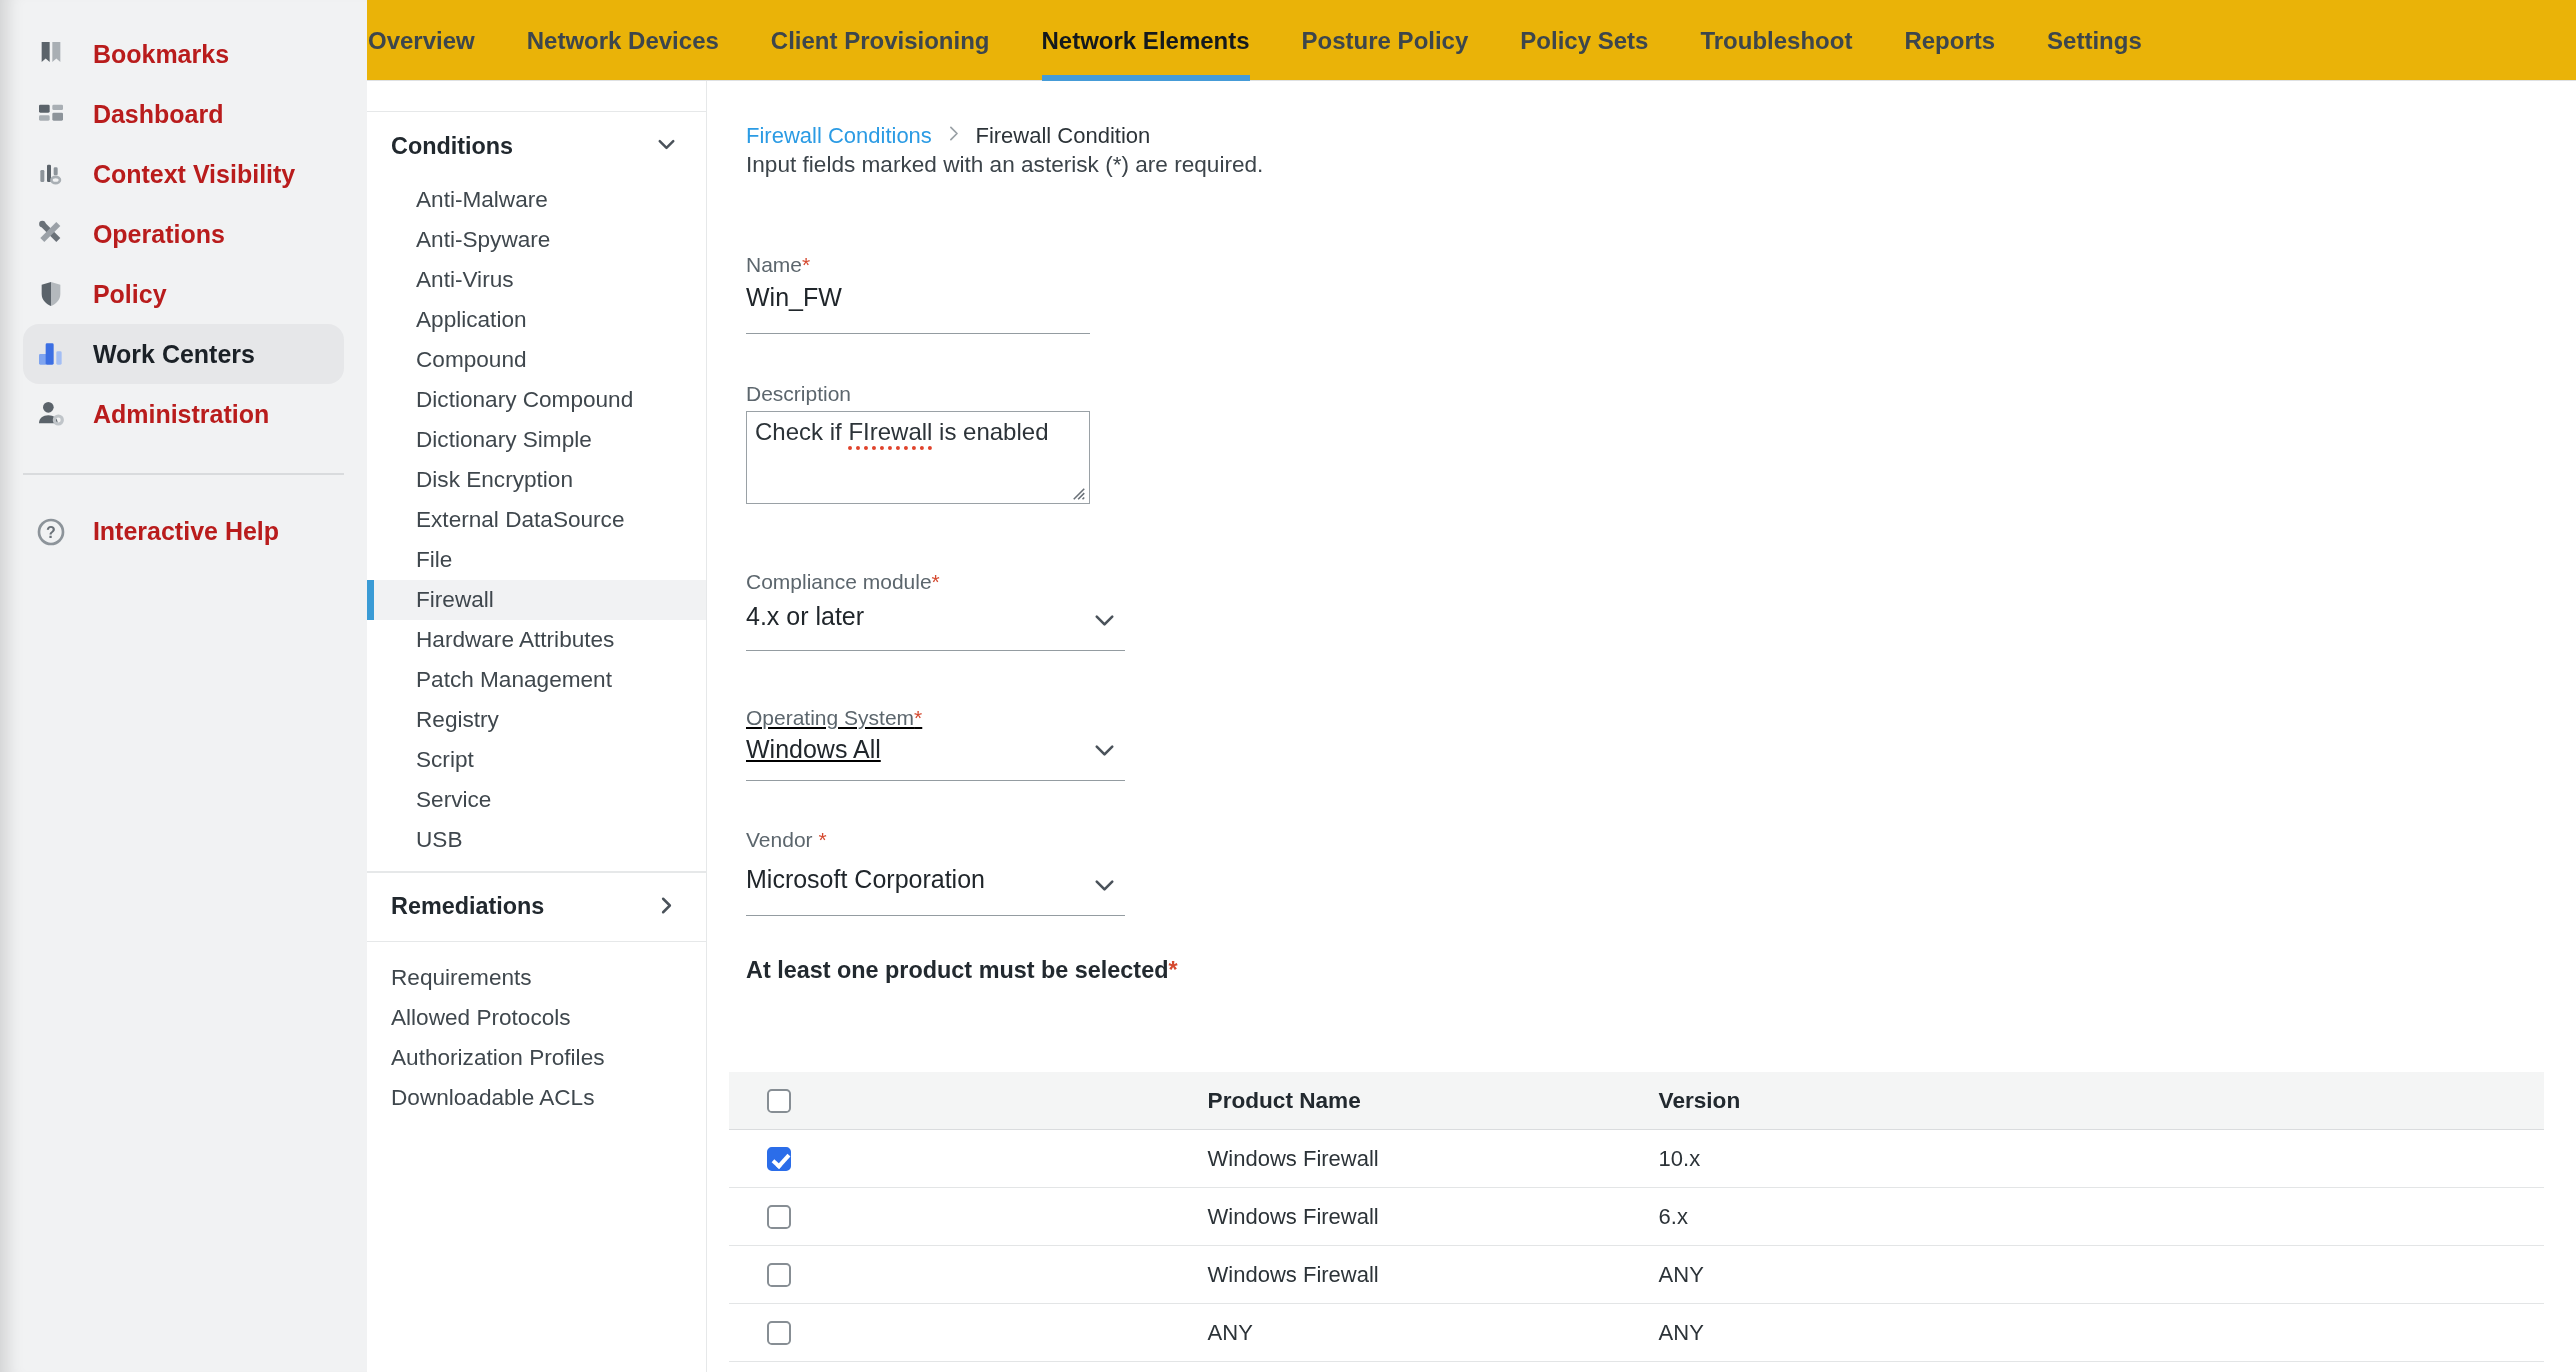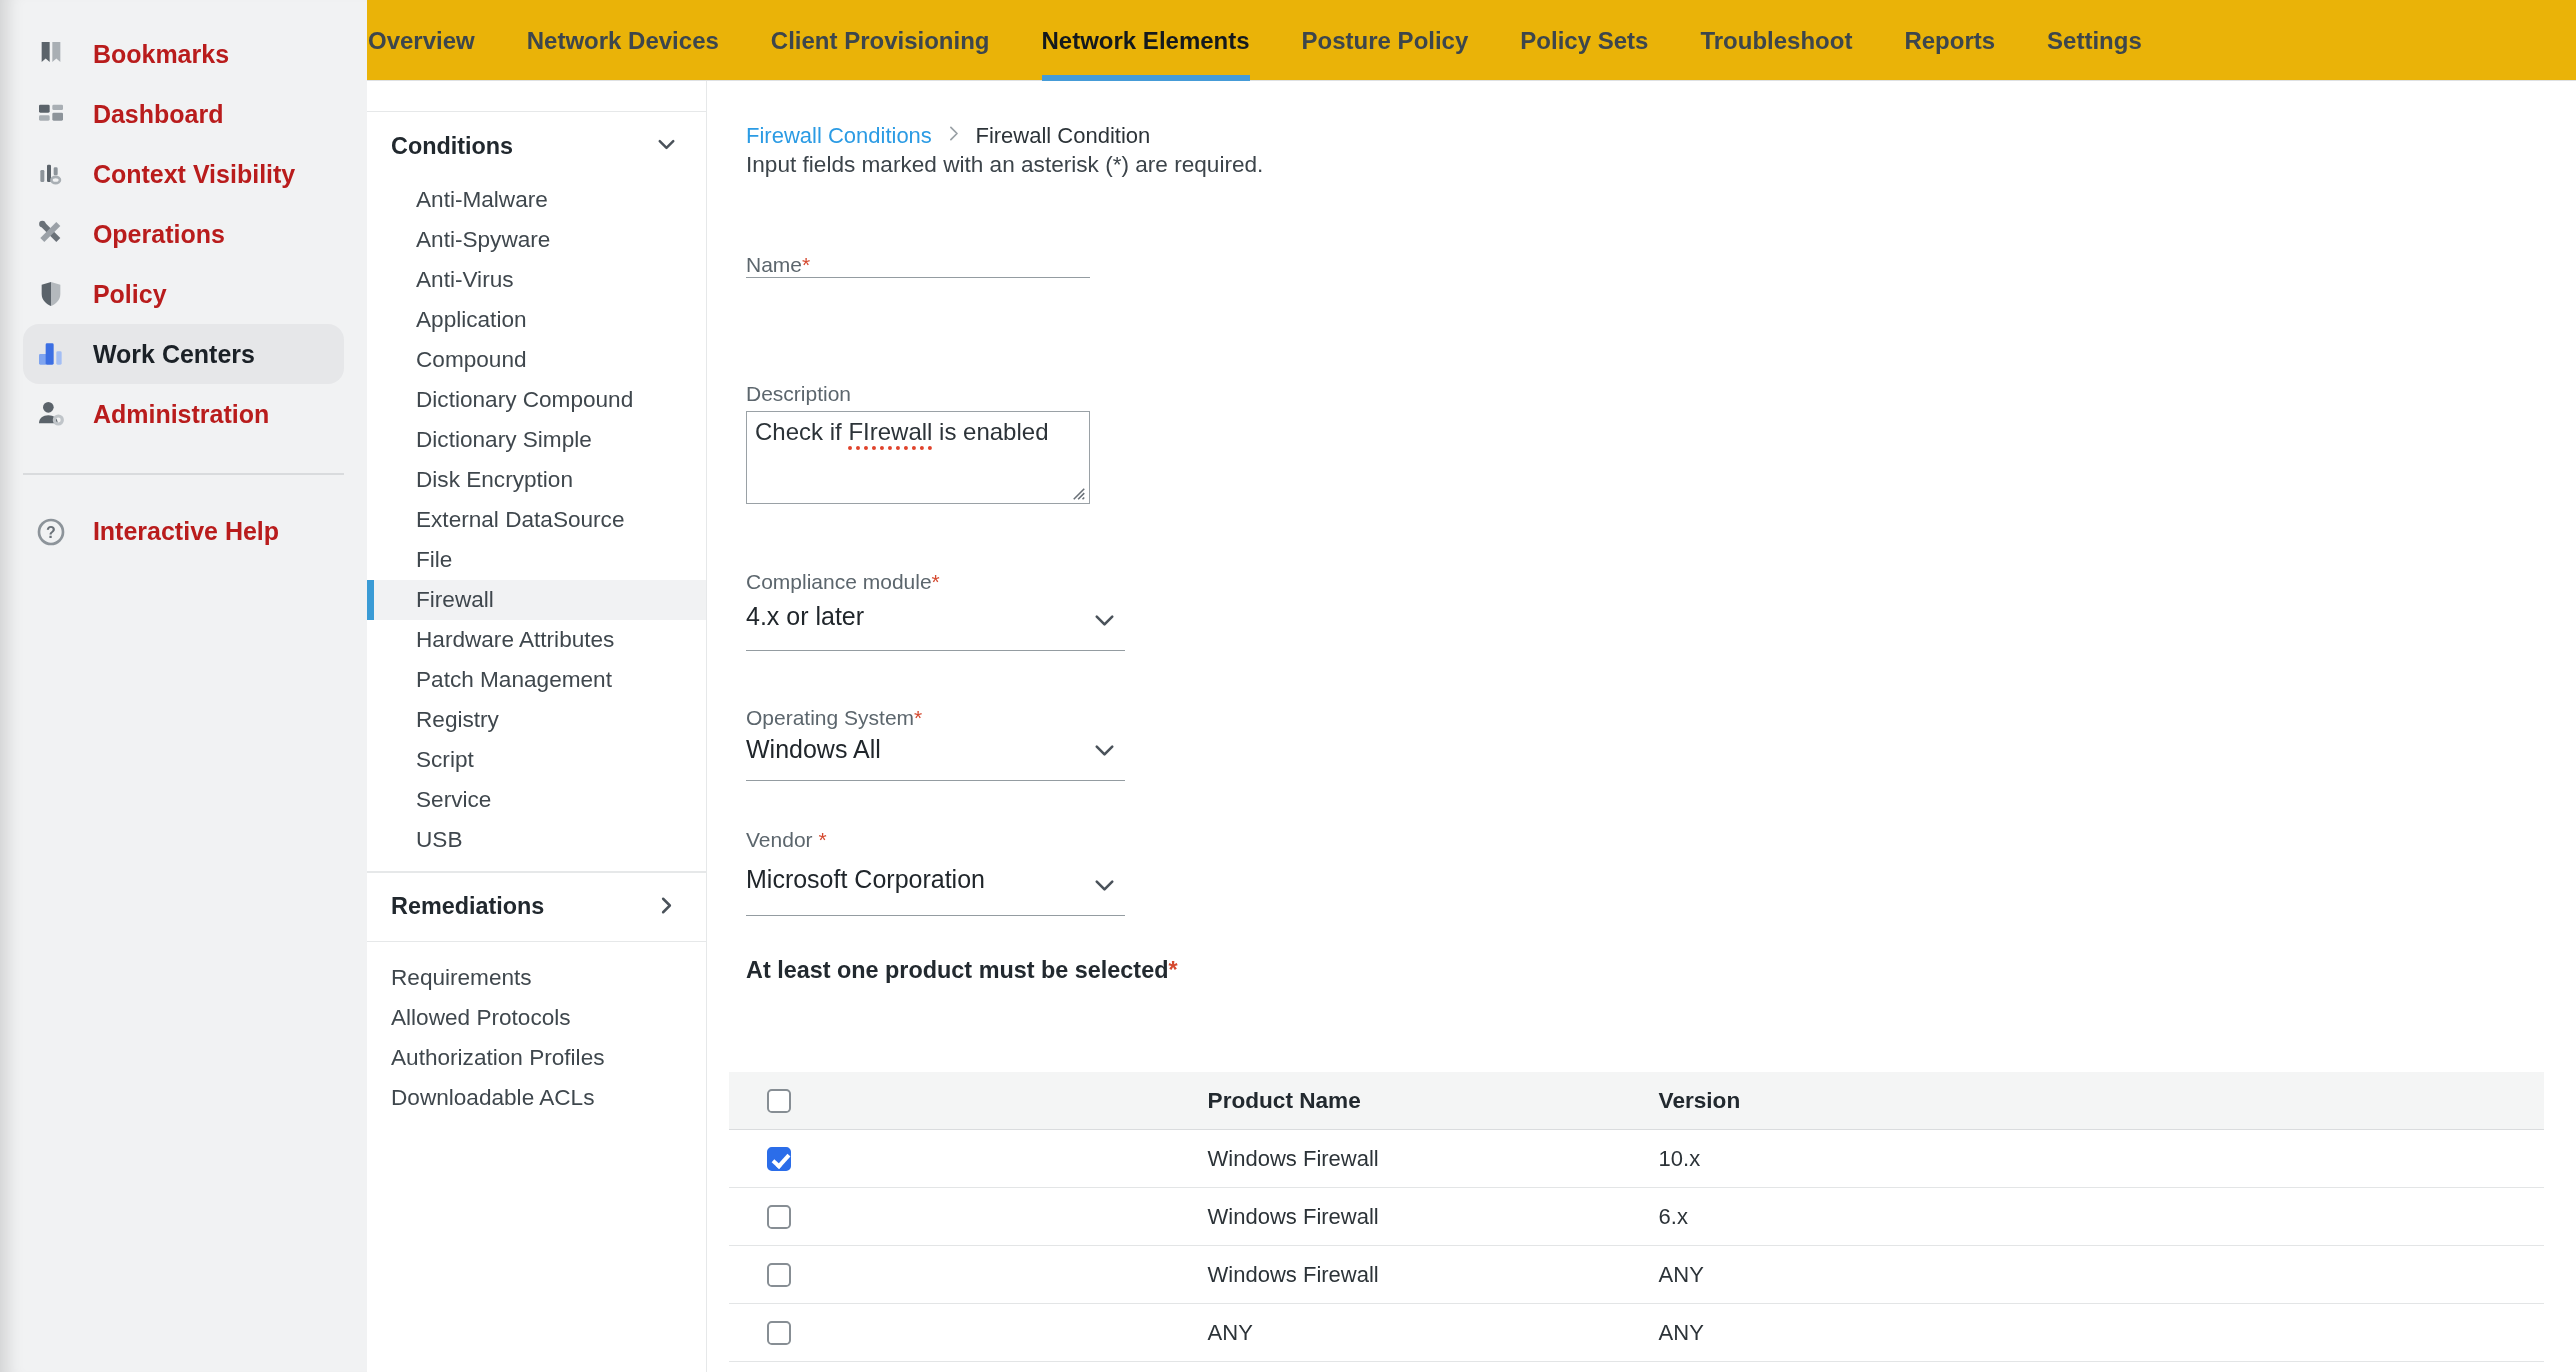--- a/index.html
+++ b/index.html
@@ -72,21 +72,21 @@
   .field-desc textarea, .desc-box { margin-top:4.8px; width:344px; height:93px;
     border:1.6px solid #9aa1a6; background:#fff; font-size:24px; color:#2c3338;
     padding:6.4px 8px; position:relative; }
   .desc-text { white-space:nowrap; }
   .misspelled { text-decoration:underline dotted #e0432c; text-decoration-thickness:4px;
     text-underline-offset:5.6px; }
   .resize-handle { position:absolute; right:3.2px; bottom:3.2px; width:21px; height:21px; }
 
   .field-compliance { top:489px; width:379px; }
   .field-compliance .f-value { margin-top:8px; padding-bottom:19.3px; }
-  .field-os { top:625px; width:379px; }
+  .field-os { top:625px; width:379px;text-decoration:underline; }
   .field-os .f-value { margin-top:4.8px; padding-bottom:16px; }
   .field-vendor { top:747px; width:379px; }
   .field-vendor .f-value { margin-top:13px; padding-bottom:21px; }
 
   .products-note { position:absolute; left:40px; top:876px; font-size:23.4px;
     font-weight:700; color:#22292f; }
   .products-note .ast { color:#d5492f; font-weight:700; }
 
   
   .products-table { position:absolute; left:22.6px; top:991px; width:1815px; }
@@ -265,20 +265,21 @@
         <svg width="21" height="21" viewBox="0 0 24 24">
             <path d="M9 5l7 7-7 7" fill="none" stroke="#9aa1a6" stroke-width="2" stroke-linecap="round" stroke-linejoin="round"></path>
           </svg>
       </span>
       <span class="cur">Firewall Condition</span>
     </div>
     <div class="required-note">Input fields marked with an asterisk (*) are required.</div>
 
     <div class="field field-name underline-field">
       <div class="f-label"><span>Name</span><span class="ast">*</span></div>
+      <div class="f-value">Win_FW</div>
     </div>
 
     <div class="field field-desc">
       <div class="f-label">Description</div>
       <div class="desc-box">
         <div class="desc-text"><span>Check if </span><span class="misspelled">FIrewall</span><span> is enabled</span></div>
         <span class="resize-handle">
           <svg width="21" height="21" viewBox="0 0 24 24">
               <path d="M22 10L10 22M22 15l-7 7M22 20l-2 2" stroke="#6a7178" stroke-width="1.8" fill="none"></path>
             </svg>

